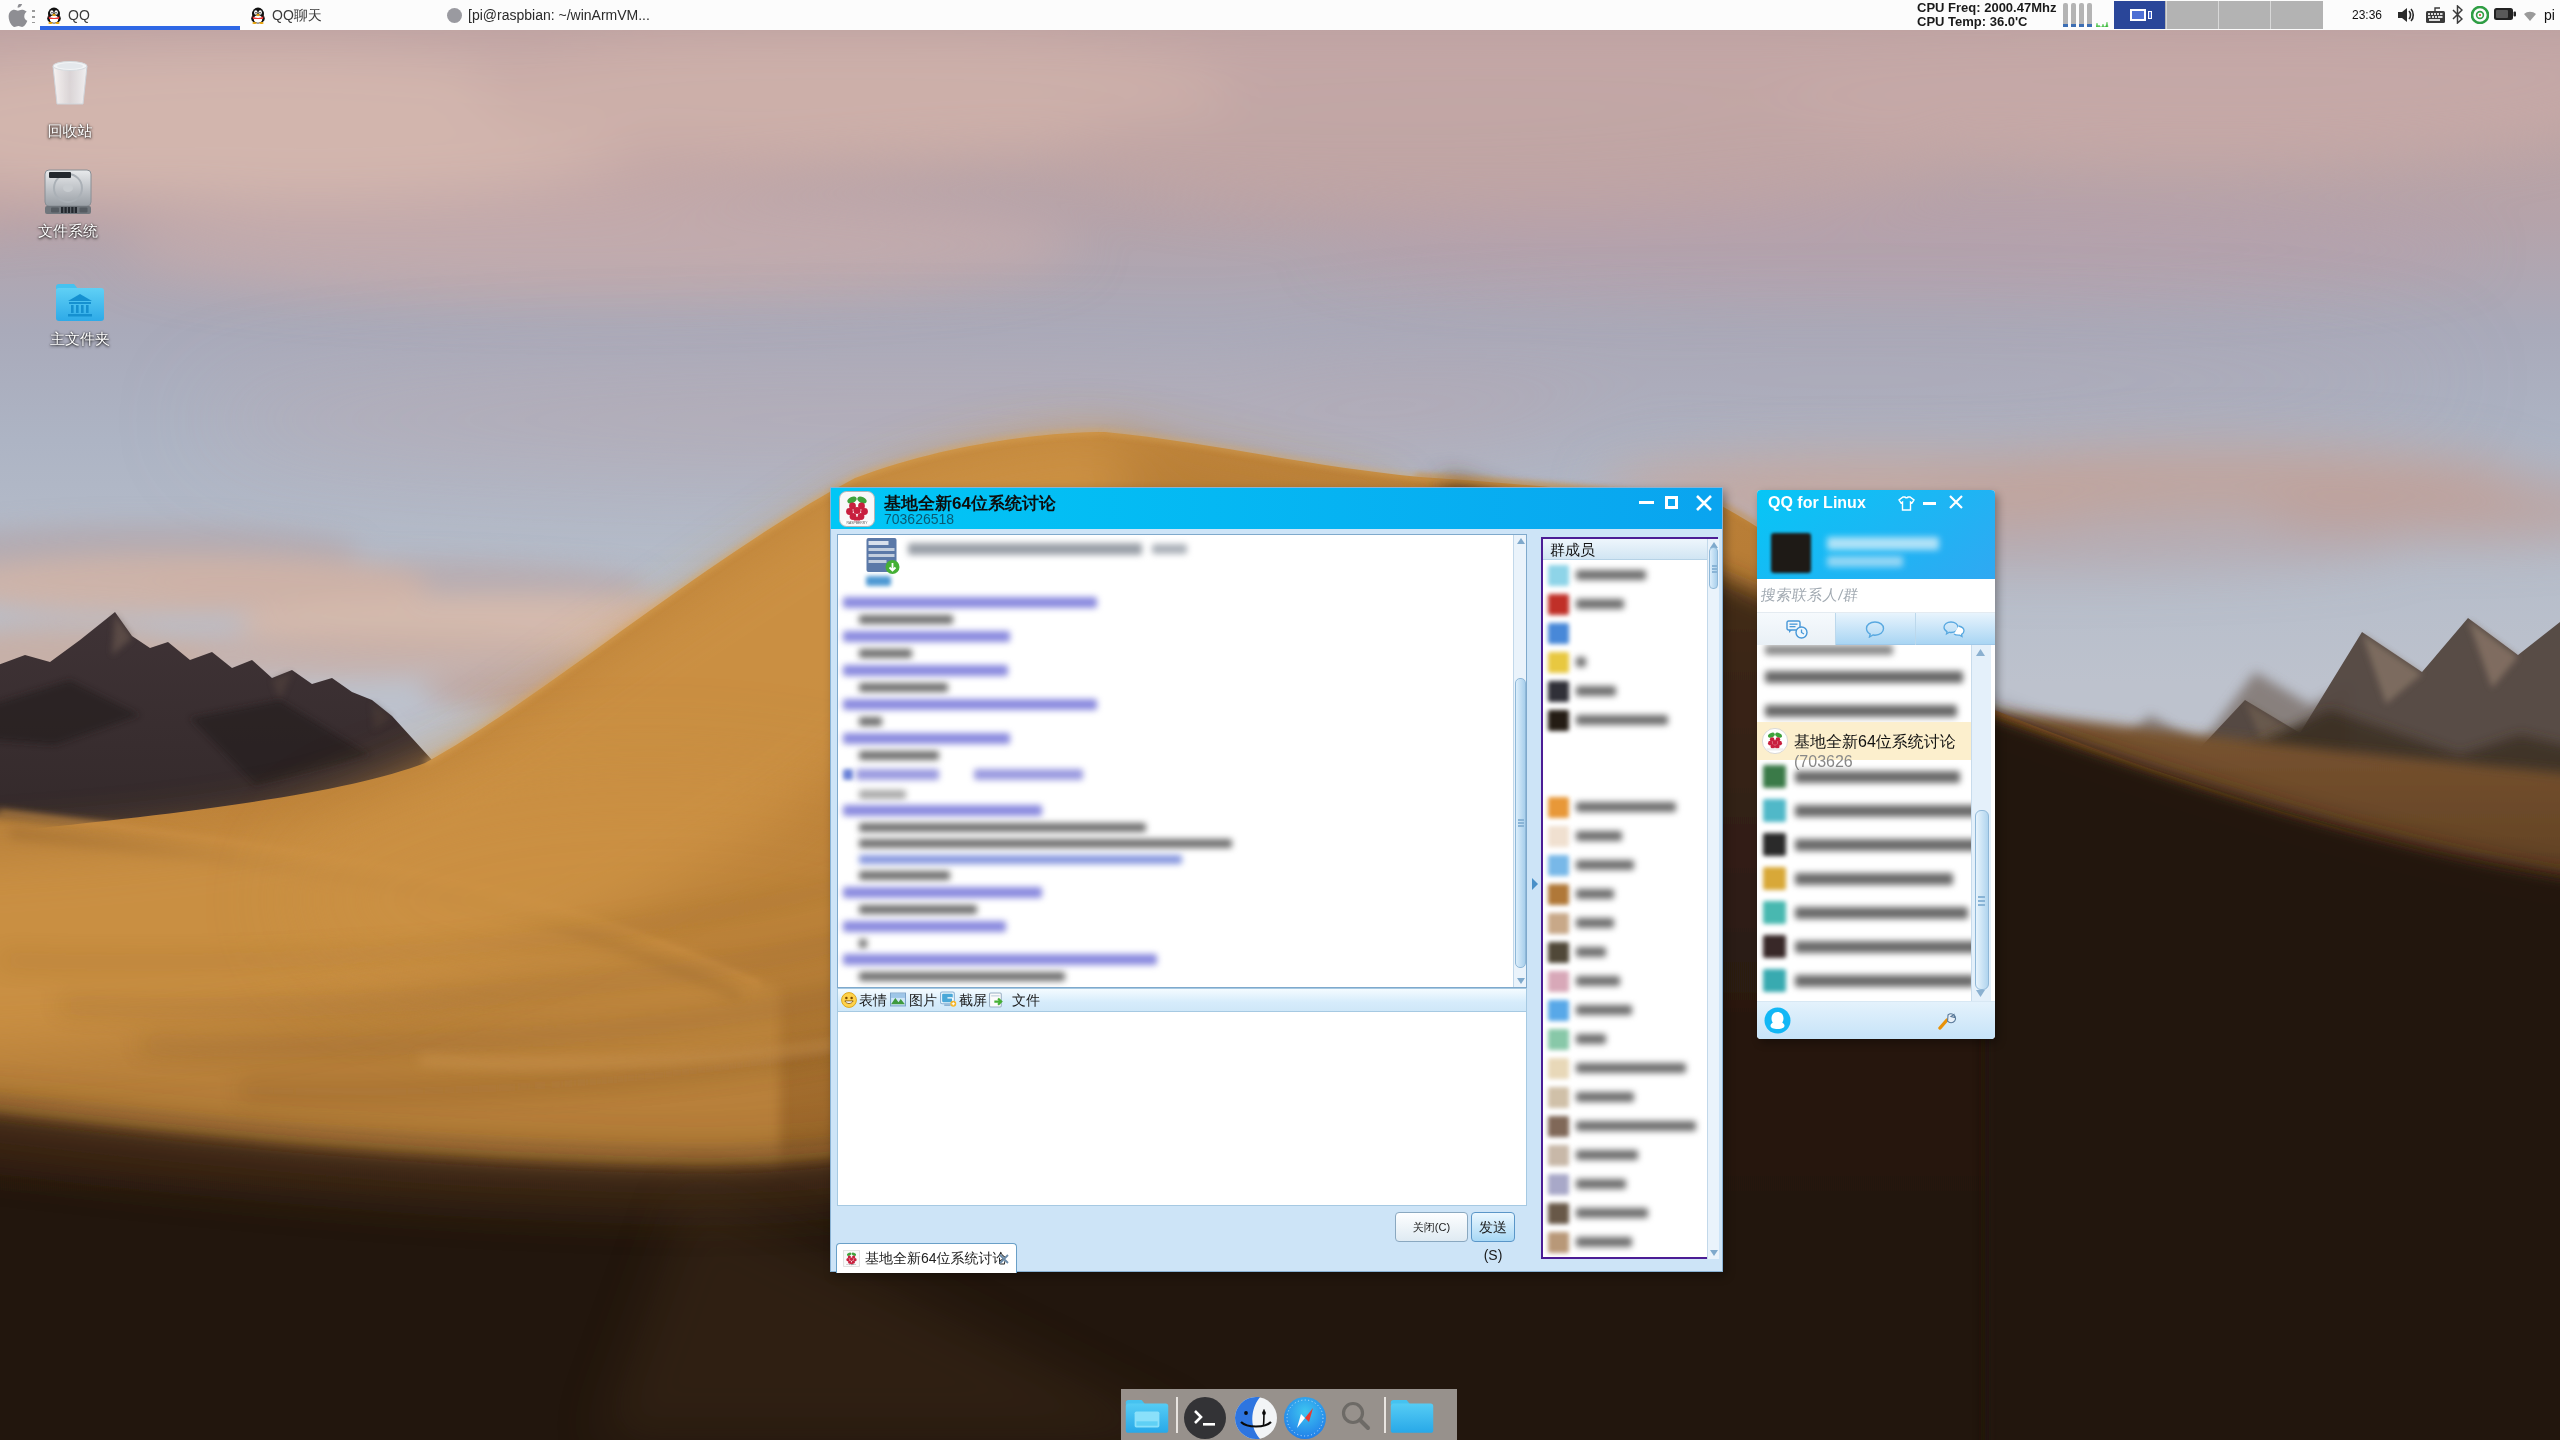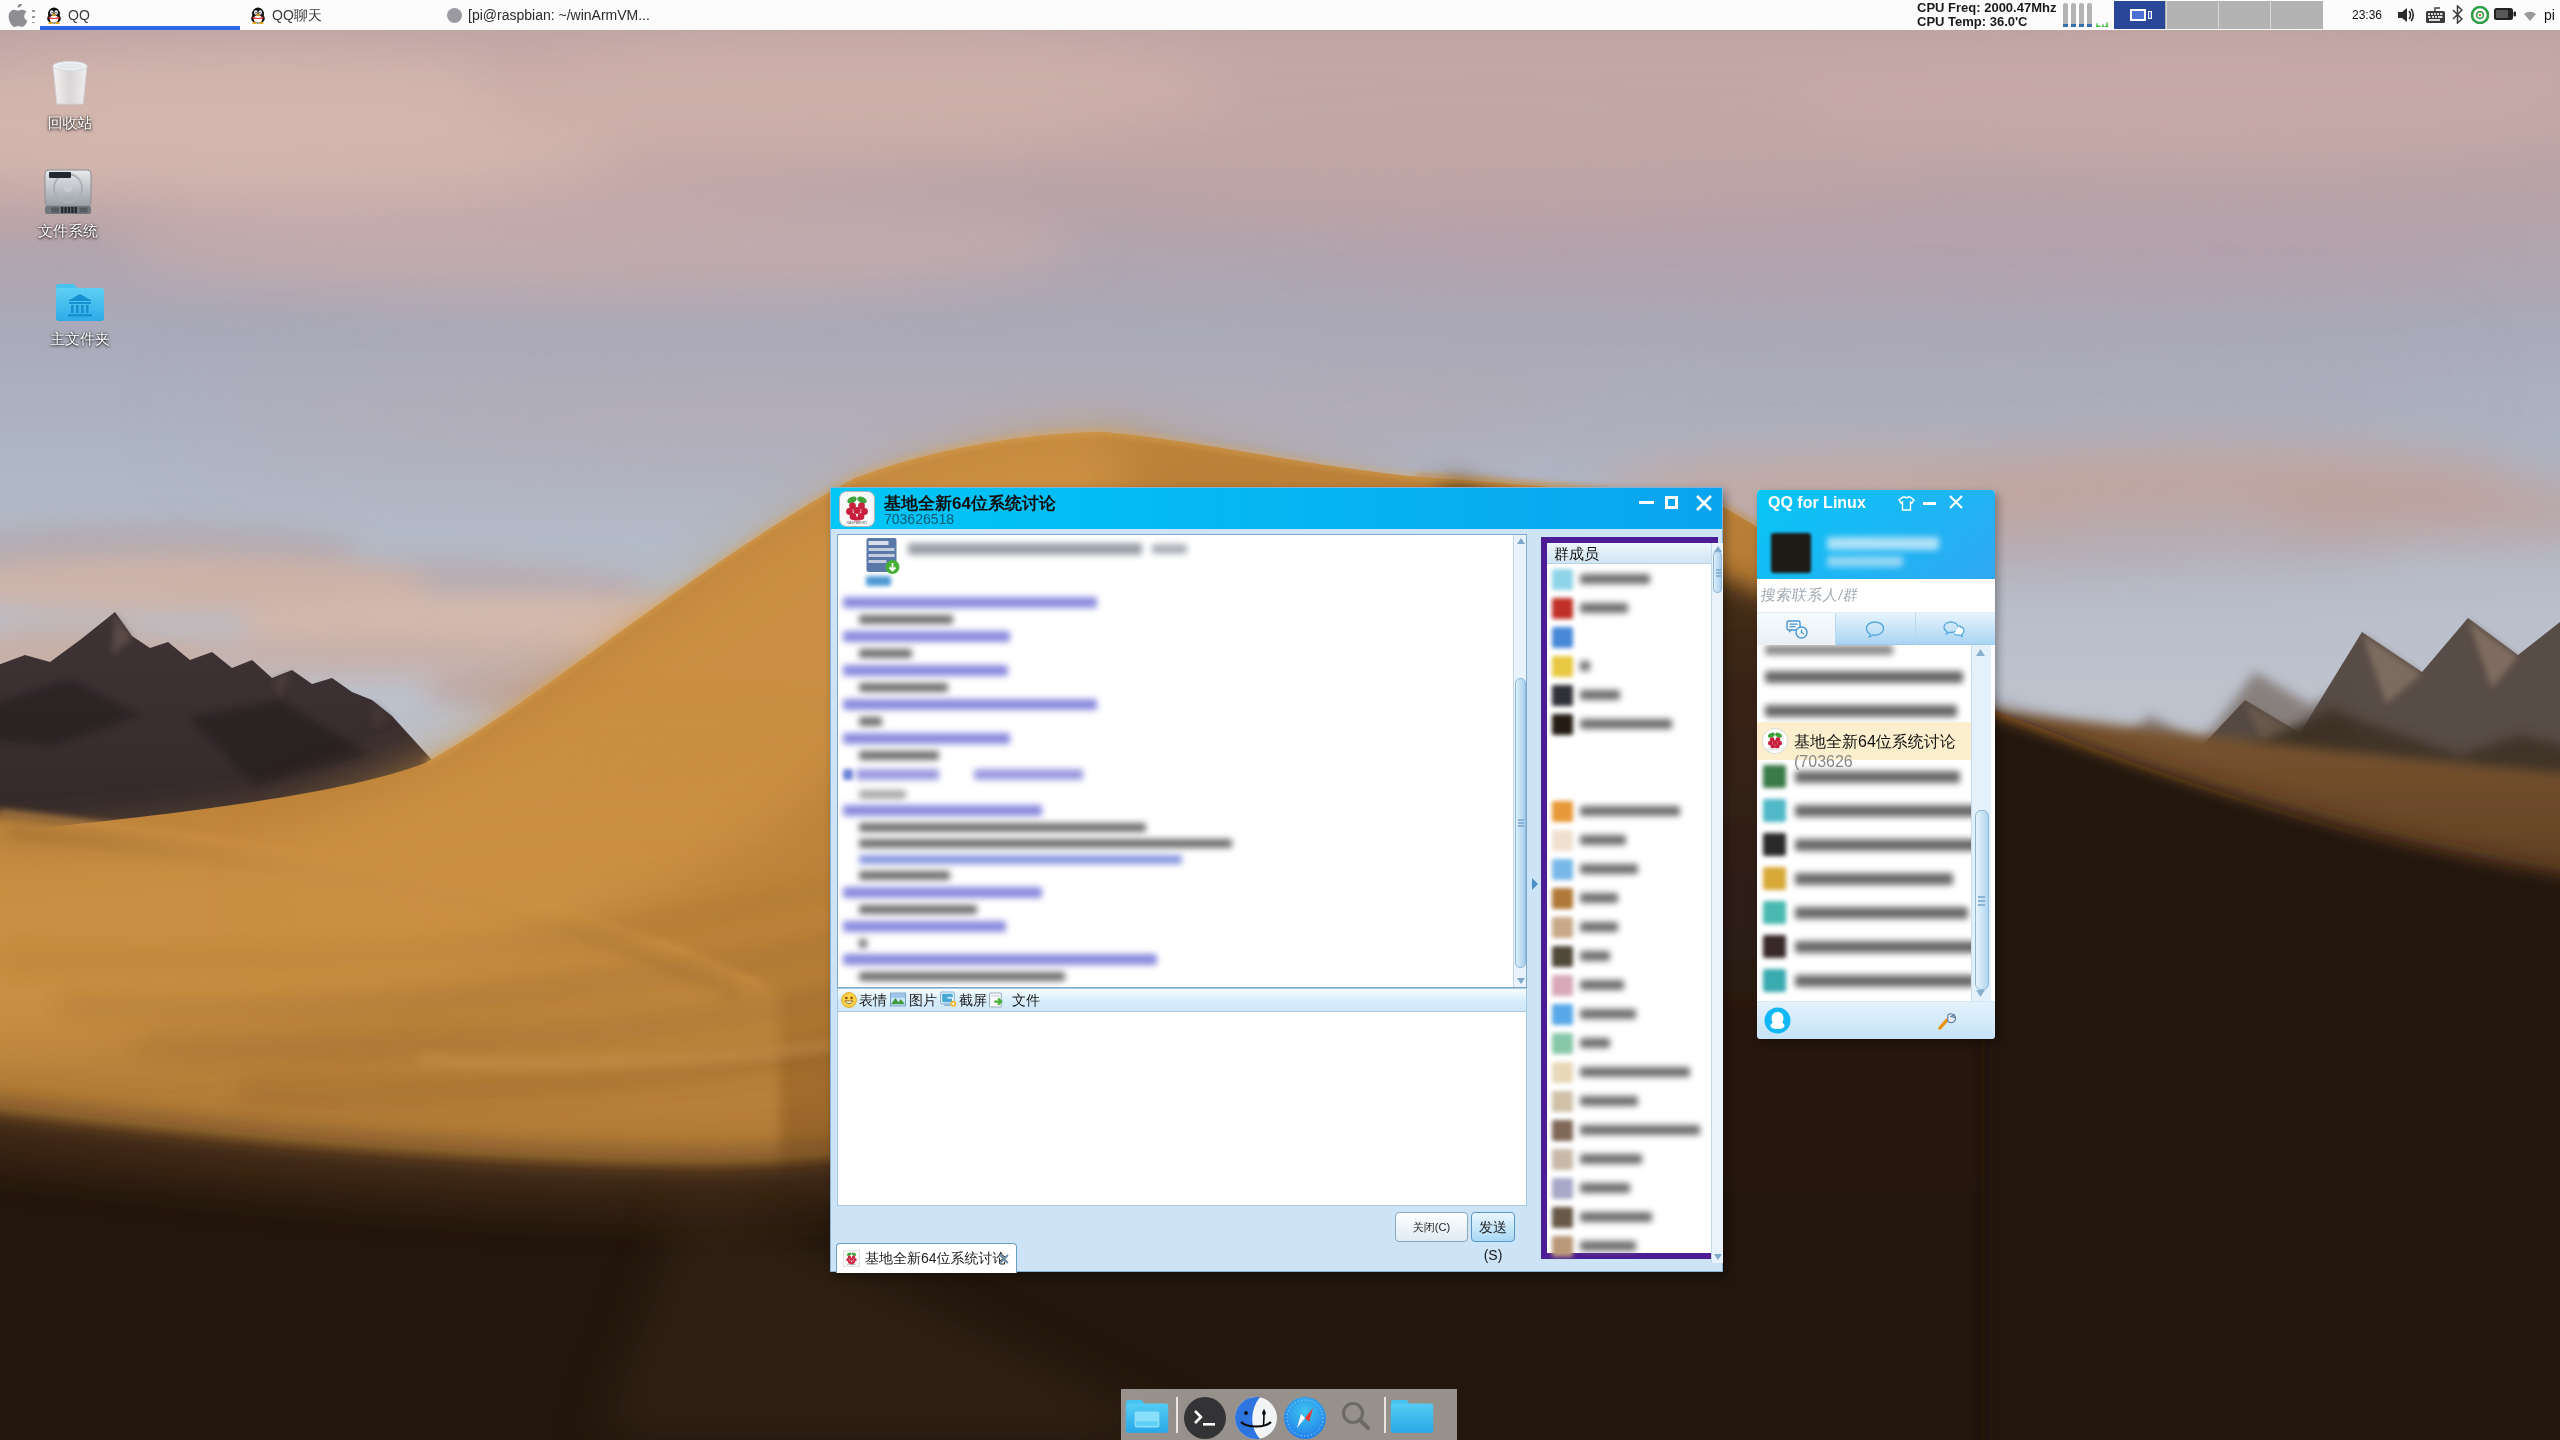--- a/index.html
+++ b/index.html
@@ -245,21 +245,21 @@
         <linearGradient id="tg" x1="0" y1="0" x2="1" y2="0">
           <stop offset="0" stop-color="#ffffff" stop-opacity="0.85"></stop>
           <stop offset="0.5" stop-color="#dfe3e8" stop-opacity="0.7"></stop>
           <stop offset="1" stop-color="#f5f7f9" stop-opacity="0.9"></stop>
         </linearGradient>
       </defs>
 <path d="M6,8 L40,8 L36,46 L10,46 Z" fill="url(#tg)" stroke="#cfd4da" stroke-width="1"></path>
 <ellipse cx="23" cy="8" rx="17" ry="4.5" fill="#f2f4f6" stroke="#d5dade" stroke-width="1"></ellipse>
 <ellipse cx="23" cy="8" rx="13" ry="3" fill="#e4e8ec"></ellipse>
     </svg>
-<div style="margin-top:8px">回收站</div>
+<div style="margin-top:16px">回收站</div>
   </div>
 <div class="dicon" style="left:8px;top:166px">
 <svg width="50" height="50" viewBox="0 0 50 50" style="display:block;margin:0 auto">
       <defs>
         <linearGradient id="hdg" x1="0" y1="0" x2="0" y2="1">
           <stop offset="0" stop-color="#e8eaec"></stop>
           <stop offset="0.6" stop-color="#b9bdc2"></stop>
           <stop offset="1" stop-color="#9aa0a6"></stop>
         </linearGradient>
       </defs>
@@ -409,21 +409,21 @@
         <path d="M5,8.5 L11,8.5 M8.5,5.5 L11.5,8.5 L8.5,11.5" stroke="#45b035" stroke-width="2" fill="none"></path>
       </svg>
 <span class="abs" style="left:174px;top:3px">文件</span>
 </div>
 <div style="position:absolute;left:6px;top:524px;width:690px;height:194px;background:#fff;border:1px solid #a6c9e2;border-top:none"></div>
 <div class="abs" style="left:564px;top:724px;width:73px;height:30px;border:1px solid #8aa8c0;border-radius:4px;font-size:11px;text-align:center;line-height:28px;color:#1a1a1a;background:linear-gradient(#fdfeff,#dfeaf2)">关闭(C)</div>
 <div class="abs" style="left:640px;top:724px;width:44px;height:30px;border:1px solid #5a96c8;border-radius:4px;font-size:14px;text-align:center;line-height:28px;color:#1a1a1a;background:linear-gradient(#eaf7ff,#a8d8f5)">发送(S)</div>
 <svg class="abs" style="left:700px;top:389px" width="8" height="14" viewBox="0 0 8 14">
       <polygon points="1,1 7,7 1,13" fill="#4a90c8"></polygon>
     </svg>
-<div style="position:absolute;left:710px;top:49px;width:177px;height:722px;background:#fff;border:6px solid #4c1d95">
+<div style="position:absolute;left:710px;top:49px;width:177px;height:722px;background:#fff;border:2px solid #4c1d95">
 <div style="position:absolute;left:0;top:0;width:100%;height:21px;background:linear-gradient(#eef6fc,#d1e5f3);border-bottom:1px solid #b6d2e6;font-size:15px;color:#111;padding-left:7px;line-height:21px">群成员</div>
 <div class="bar blur2" style="left:5px;top:26px;width:21px;height:21px;background:#8ed4e8;border-radius:2px"></div>
 <div class="bar blur3" style="left:33px;top:31px;width:70px;height:10px;background:#6e6e6e"></div>
 <div class="bar blur2" style="left:5px;top:55px;width:21px;height:21px;background:#c03028;border-radius:2px"></div>
 <div class="bar blur3" style="left:33px;top:60px;width:48px;height:10px;background:#6e6e6e"></div>
 <div class="bar blur2" style="left:5px;top:84px;width:21px;height:21px;background:#4888d8;border-radius:2px"></div>
 <div class="bar blur2" style="left:5px;top:113px;width:21px;height:21px;background:#e8c840;border-radius:2px"></div>
 <div class="bar blur3" style="left:33px;top:118px;width:10px;height:10px;background:#6e6e6e"></div>
 <div class="bar blur2" style="left:5px;top:142px;width:21px;height:21px;background:#303038;border-radius:2px"></div>
 <div class="bar blur3" style="left:33px;top:147px;width:40px;height:10px;background:#6e6e6e"></div>

